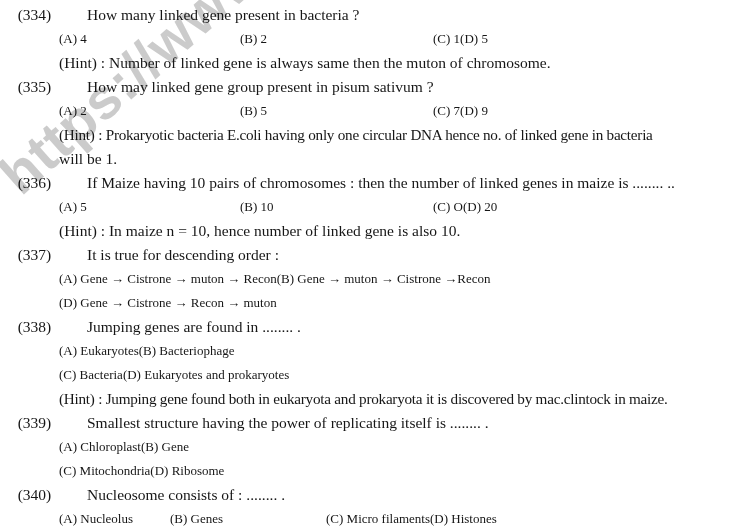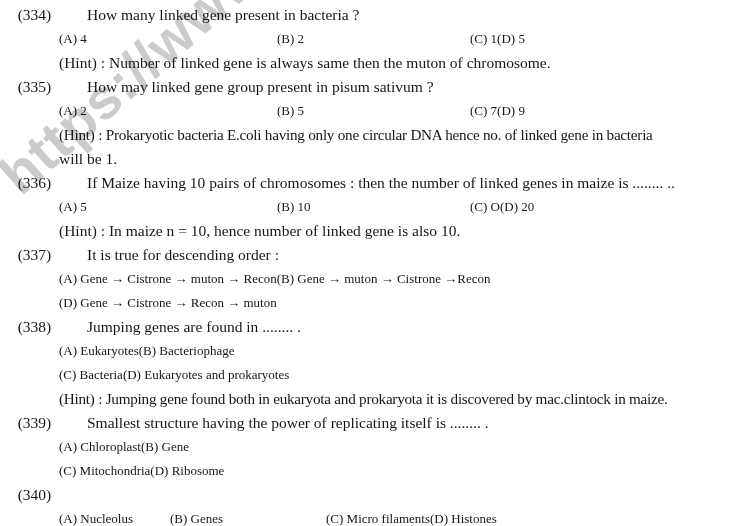--- a/index.html
+++ b/index.html
@@ -92,21 +92,21 @@
     line-height: 24px;
     font-size: 15.5px;
     white-space: nowrap;
   }
   .opt {
     font-size: 13px;
   }
   
   .c4 .opt:nth-child(1) { flex: 0 0 180px; }
   .c4 .opt:nth-child(2) { flex: 0 0 181px; }
-  .c4 .opt:nth-child(3) { flex: 0 0 193px; margin-left: 37px; }
+  .c4 .opt:nth-child(3) { flex: 0 0 193px; }
   .c4 .opt:nth-child(4) { flex: 0 0 auto; }
 
   
   .c2 .opt:nth-child(1) { flex: 0 0 355px; }
   .c2 .opt:nth-child(2) { flex: 0 0 auto; }
   
   .c2.narrow .opt:nth-child(1) { flex: 0 0 354px; }
   
   .c2.midcol .opt:nth-child(1) { flex: 0 0 291px; }
 
@@ -233,20 +233,21 @@
       <div class="opts c2 midcol">
         <span class="indent"></span>
         <span class="opt">(C) Mitochondria</span>
         <span class="opt">(D) Ribosome</span>
       </div>
     </div>
 
     <div class="qblock">
       <div class="line">
         <span class="qnum">(340)</span>
+        <span class="qtext">Nucleosome consists of : ........ .</span>
       </div>
       <div class="opts c4b">
         <span class="indent"></span>
         <span class="opt">(A) Nucleolus</span>
         <span class="opt">(B)  Genes</span>
         <span class="opt">(C) Micro filaments</span>
         <span class="opt">(D)  Histones</span>
       </div>
     </div>
 

